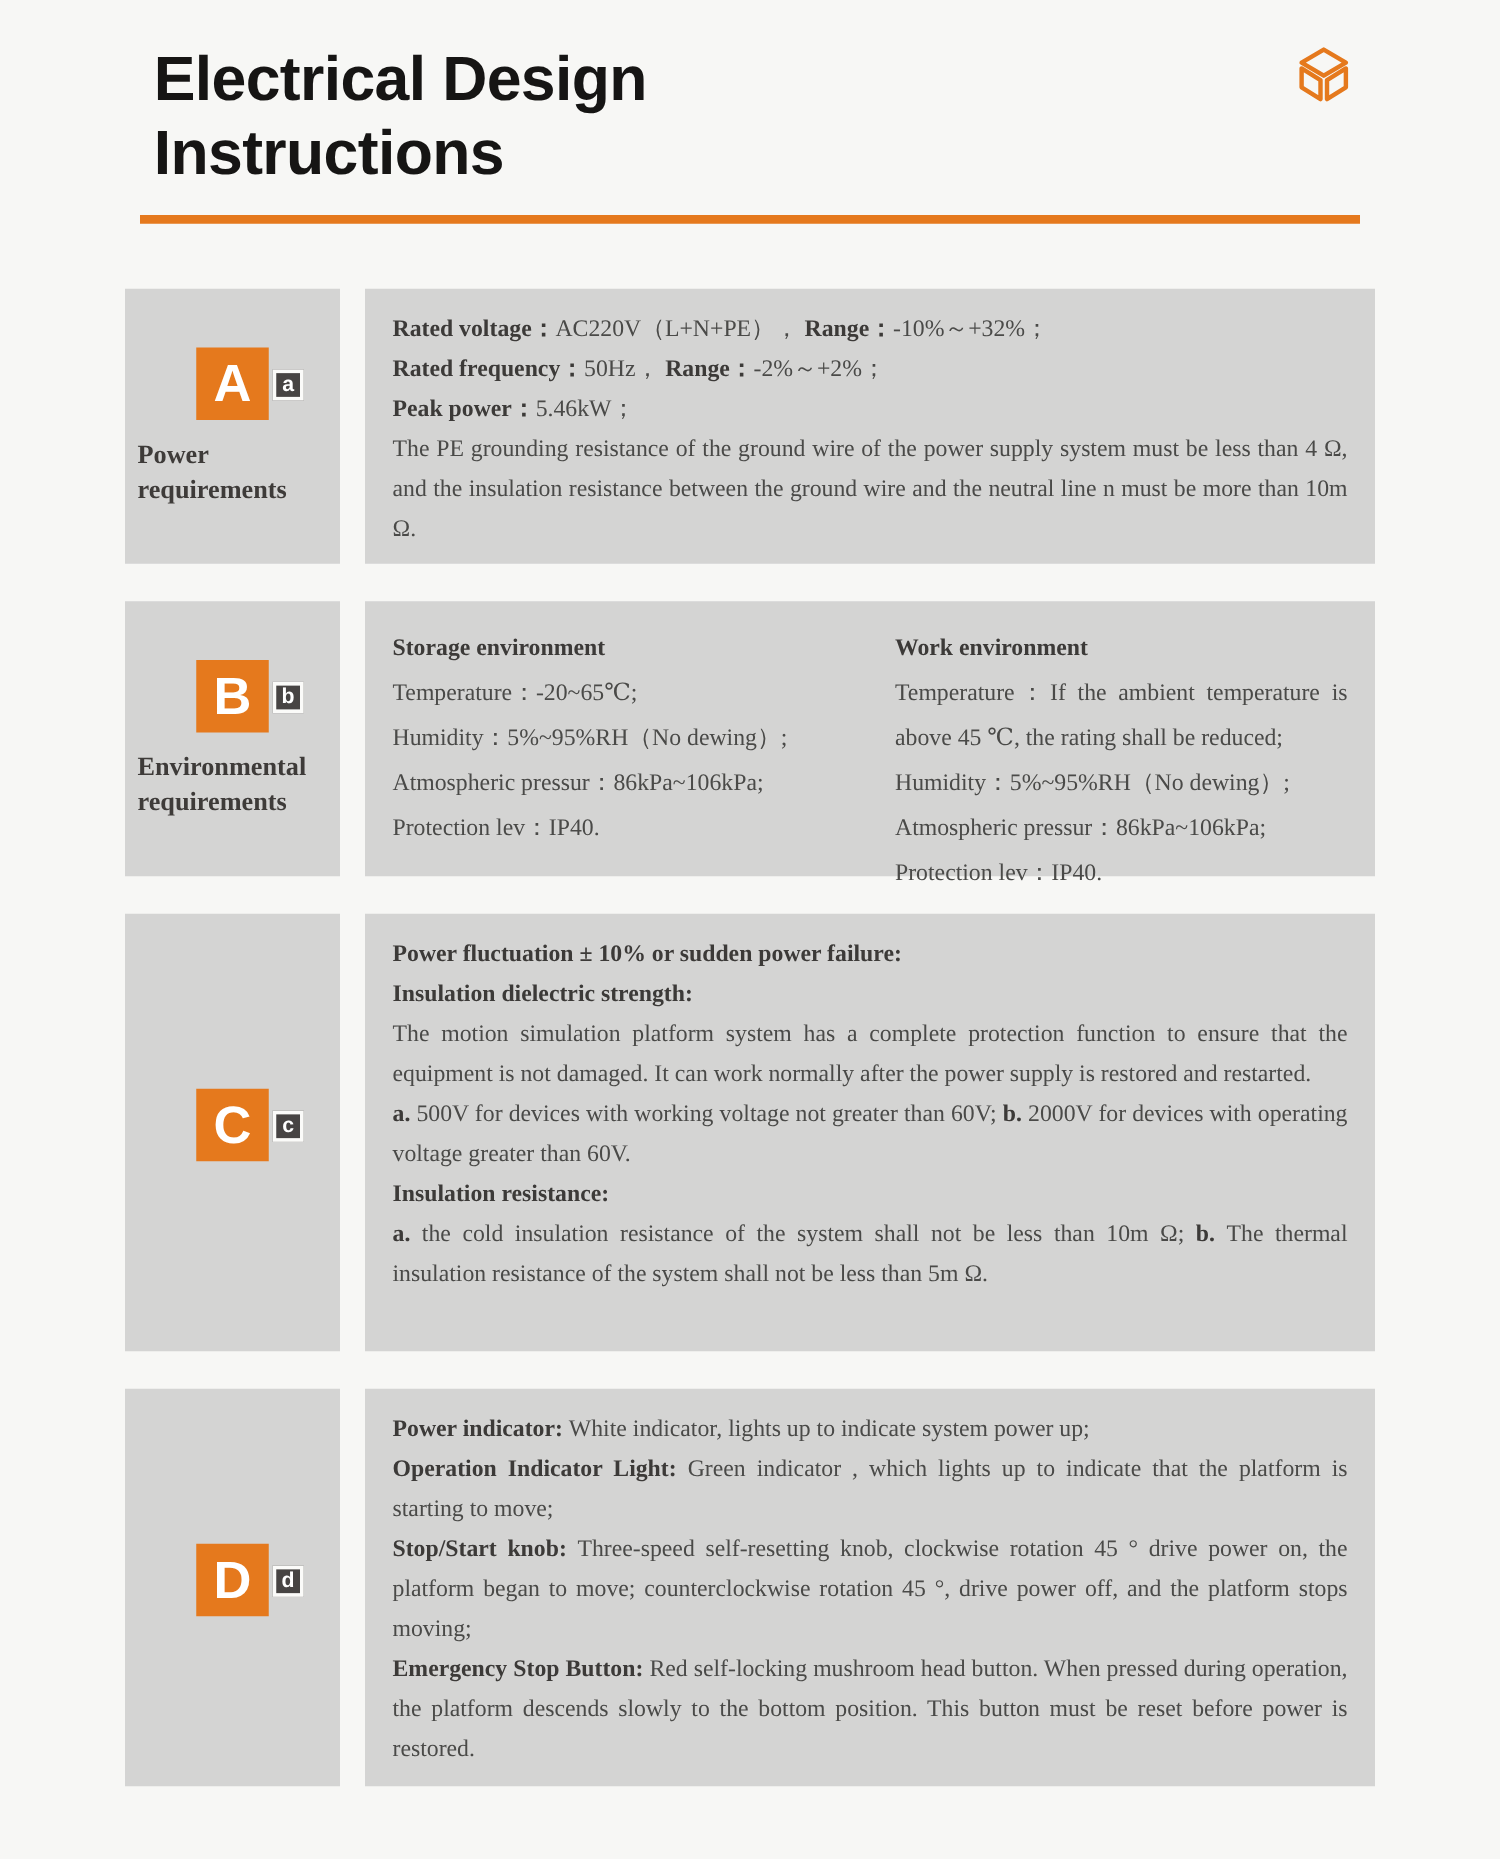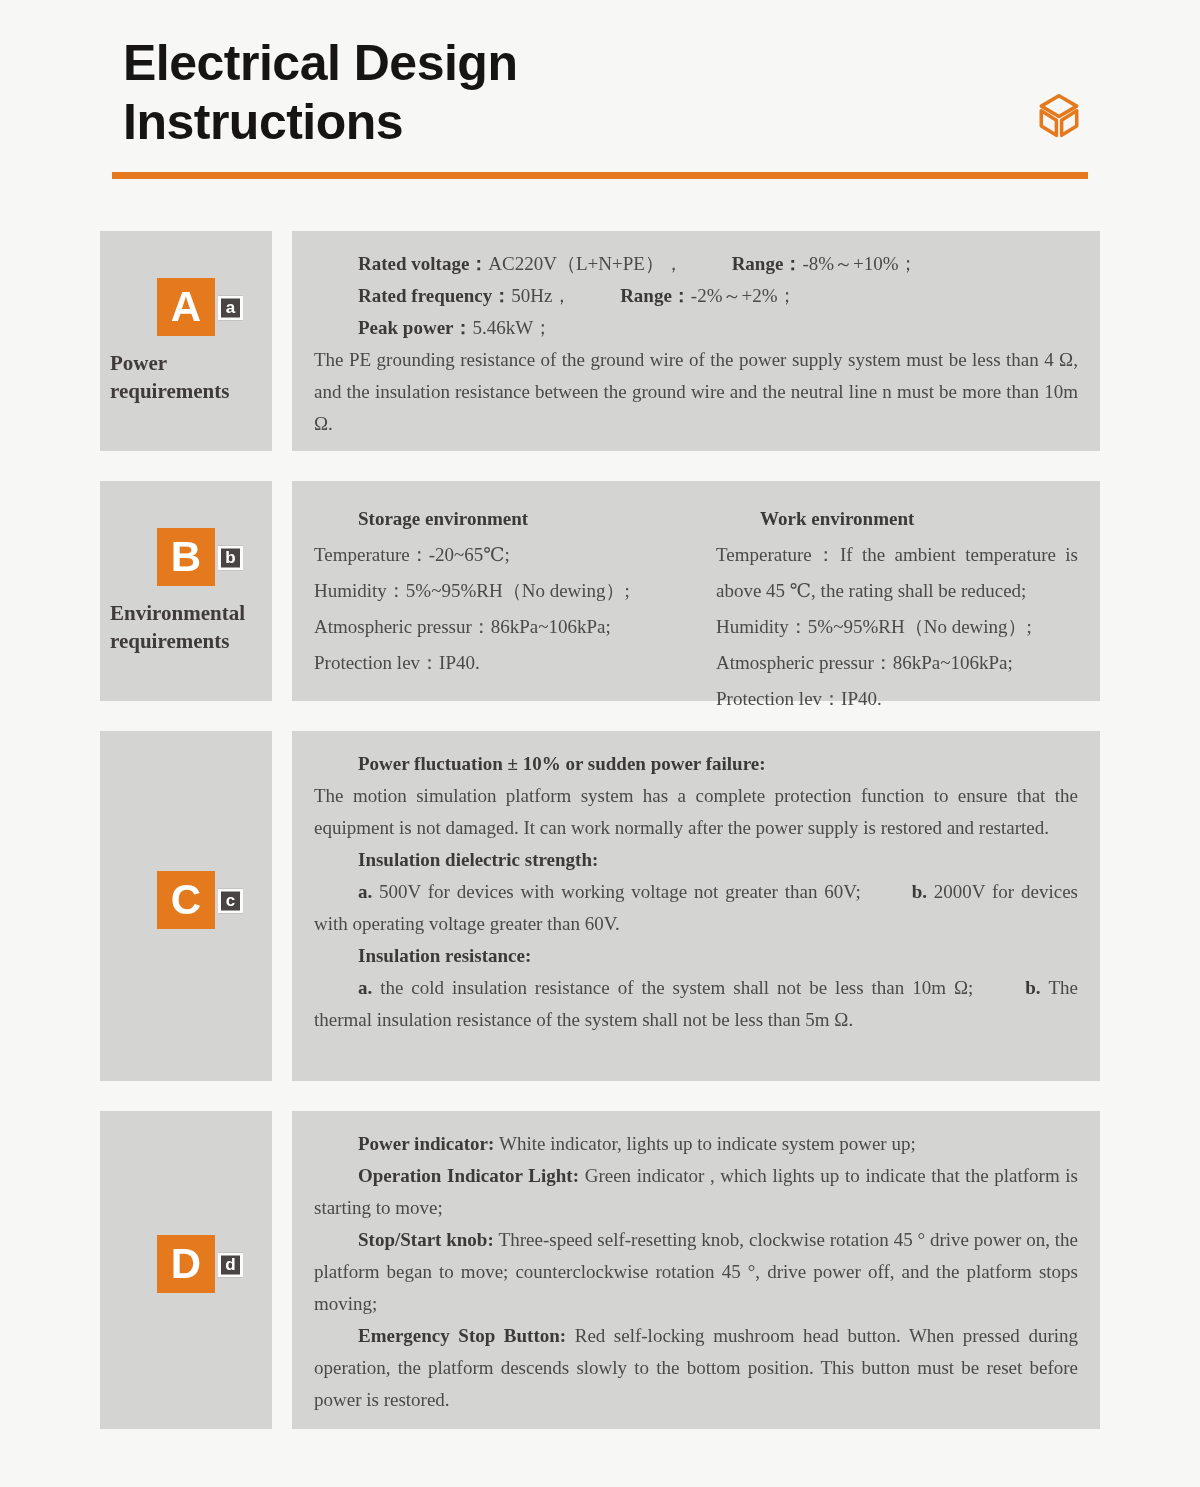--- a/index.html
+++ b/index.html
@@ -10,21 +10,21 @@
   *{box-sizing:border-box; margin:0; padding:0;}
   html,body{background:var(--page-bg);}
   .page{
     width:1200px; height:1487px; background:var(--page-bg);
     position:relative; overflow:hidden;
     font-family:"Liberation Serif","DejaVu Serif",serif;
   }
   
   .header{
     padding:34px 112px 0 123px;
-    display:flex; justify-content:space-between; align-items:flex-end;
+    display:flex; justify-content:space-between; align-items:flex-start;
   }
   .title{
     font-family:"Liberation Sans","DejaVu Sans",sans-serif;
     font-weight:700; font-size:50px; line-height:59px;
     letter-spacing:-0.5px; color:var(--title-color);
   }
   .cube-wrap{margin:0 4px 6px 0;}
   .rule{margin:20px 112px 0 112px; height:7px; background:var(--accent);}
   
   .sections{margin:52px 100px 0 100px;}
@@ -52,21 +52,21 @@
   .side-label{
     max-width:152px; text-align:left;
     font-weight:700; font-size:21px; line-height:28px; color:var(--label-color);
   }
   .content{
     flex:1; background:var(--box-bg);
     padding:17px 22px 12px 22px;
     font-size:19px; line-height:32px; color:var(--text-color);
   }
   .content p{text-align:justify;}
-  .content .b,.col-heading{font-weight:700; color:var(--bold-color);margin-left:44px;}
+  .content .b,.col-heading{font-weight:700; color:var(--bold-color);}
   
   .cols{display:flex; gap:40px; line-height:36px; padding-top:20px;}
   .col{flex:1; min-width:0;}
   svg .stroke{fill:none; stroke:var(--accent); stroke-width:3.4;
     stroke-linejoin:round; stroke-linecap:round;}
 </style>
 </head>
 <body>
 
 <div class="page">
@@ -91,21 +91,21 @@
 
     <section class="section h220">
       <aside class="side">
         <div class="badge">
           <div class="badge-main">A</div>
           <div class="badge-sub">a</div>
         </div>
         <div class="side-label">Power requirements</div>
       </aside>
       <div class="content">
-        <p><span class="b">Rated voltage：</span><span>AC220V（L+N+PE）， </span><span class="b">Range：</span><span>-8%～+10%；</span></p>
+        <p><span class="b">Rated voltage：</span><span>AC220V（L+N+PE）， </span><span class="b">Range：</span><span>-10%～+32%；</span></p>
         <p><span class="b">Rated frequency：</span><span>50Hz， </span><span class="b">Range：</span><span>-2%～+2%；</span></p>
         <p><span class="b">Peak power：</span><span>5.46kW；</span></p>
         <p><span>The PE grounding resistance of the ground wire of the power supply system must be less than 4 Ω, and the insulation resistance between the ground wire and the neutral line n must be more than 10m Ω.</span></p>
       </div>
     </section>
 
     <section class="section h220">
       <aside class="side">
         <div class="badge">
           <div class="badge-main">B</div>
@@ -133,22 +133,22 @@
 
     <section class="section h350">
       <aside class="side">
         <div class="badge">
           <div class="badge-main">C</div>
           <div class="badge-sub">c</div>
         </div>
       </aside>
       <div class="content">
         <p><span class="b">Power fluctuation ± 10% or sudden power failure:</span></p>
+        <p><span class="b">Insulation dielectric strength:</span></p>
         <p><span>The motion simulation platform system has a complete protection function to ensure that the equipment is not damaged. It can work normally after the power supply is restored and restarted.</span></p>
-        <p><span class="b">Insulation dielectric strength:</span></p>
         <p><span class="b">a. </span><span>500V for devices with working voltage not greater than 60V; </span><span class="b">b. </span><span>2000V for devices with operating voltage greater than 60V.</span></p>
         <p><span class="b">Insulation resistance:</span></p>
         <p><span class="b"> a. </span><span>the cold insulation resistance of the system shall not be less than 10m Ω; </span><span class="b">b. </span><span>The thermal insulation resistance of the system shall not be less than 5m Ω.</span></p>
       </div>
     </section>
 
     <section class="section h318">
       <aside class="side">
         <div class="badge">
           <div class="badge-main">D</div>

